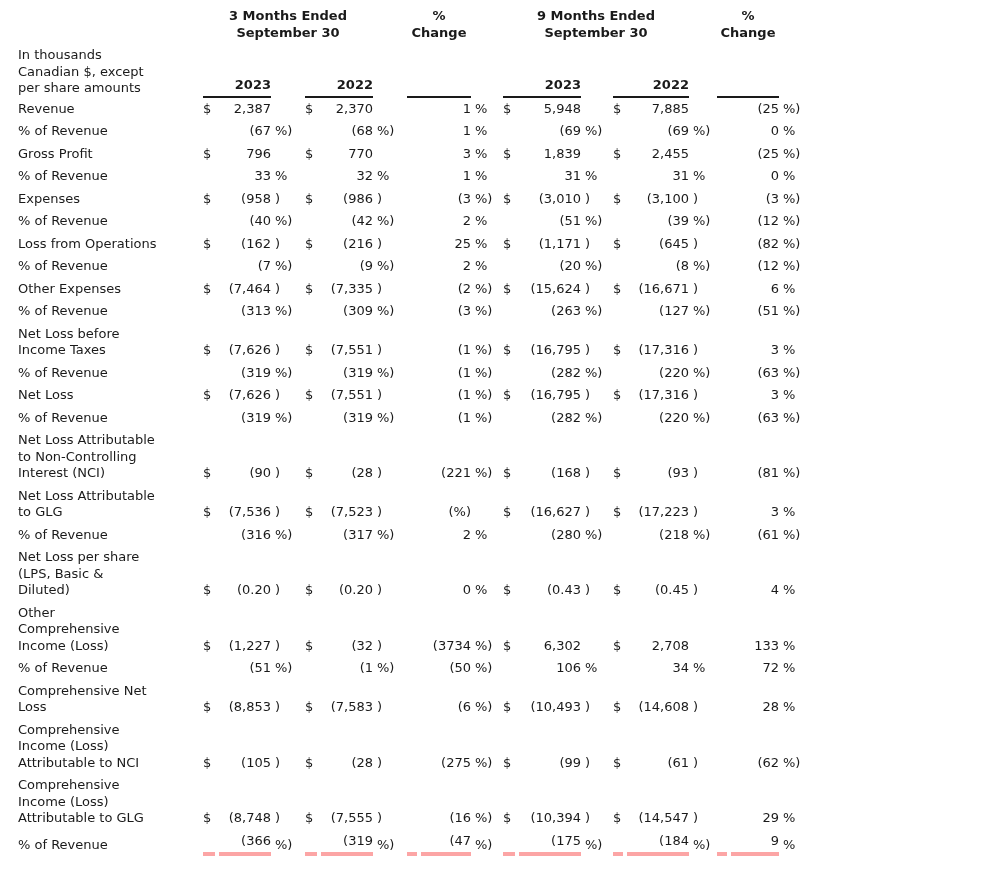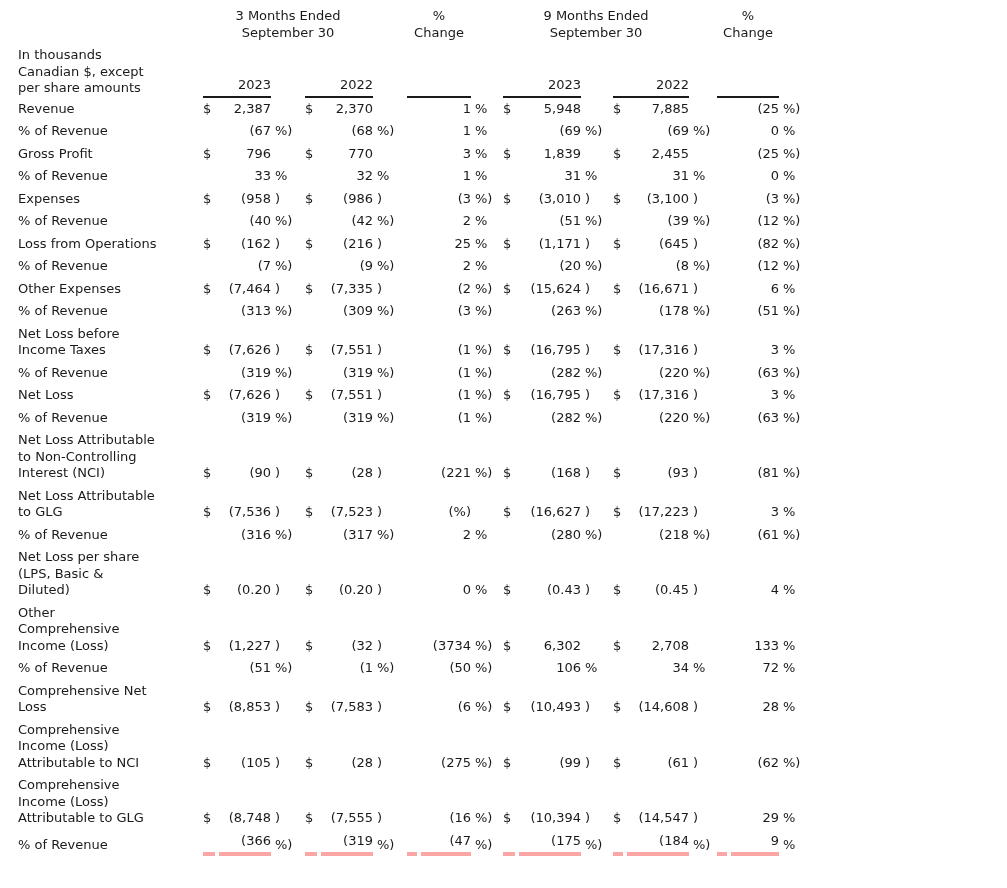--- a/index.html
+++ b/index.html
@@ -16,21 +16,21 @@
     border-spacing: 4px 0;
     table-layout: fixed;
     font-size: 13px;
     line-height: 16.5px;
   }
   td { vertical-align: bottom; padding: 3px 0; overflow: visible; }
   .lbl { font-weight: normal; white-space: pre-line; padding-left: 14px; }
   .cur { text-align: left;  white-space: nowrap; }
   .val { text-align: right; white-space: nowrap; }
   .suf { text-align: left;  white-space: nowrap; }
-  thead td { font-weight: normal; }
+  thead td { font-weight: bold; }
   .grp-h { text-align: center; white-space: pre-line; vertical-align: top; padding-top: 8px; }
   .year  { text-align: right; border-bottom: 2px solid #1a1a1a; padding-bottom: 2px; }
   .rule  { border-bottom: 2px solid #1a1a1a; }
   .note  { padding-bottom: 1px; }
   .rule2 { border-bottom: 4px solid #fca5a5; }
 </style>
 </head>
 <body>
 
 <table class="fin">
@@ -287,21 +287,21 @@
         <td class="cur"></td>
         <td class="val">(309</td>
         <td class="suf">%)</td>
         <td class="cur"></td>
         <td class="val">(3</td>
         <td class="suf">%)</td>
         <td class="cur"></td>
         <td class="val">(263</td>
         <td class="suf">%)</td>
         <td class="cur"></td>
-        <td class="val">(178</td>
+        <td class="val">(127</td>
         <td class="suf">%)</td>
         <td class="cur"></td>
         <td class="val">(51</td>
         <td class="suf">%)</td>
       </tr>
       <tr>
         <td class="lbl">Net Loss before
 Income Taxes</td>
         <td class="cur">$</td>
         <td class="val">(7,626</td>

